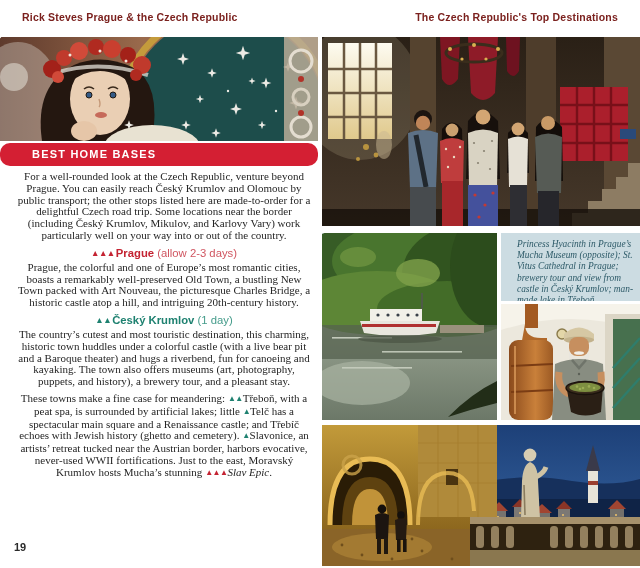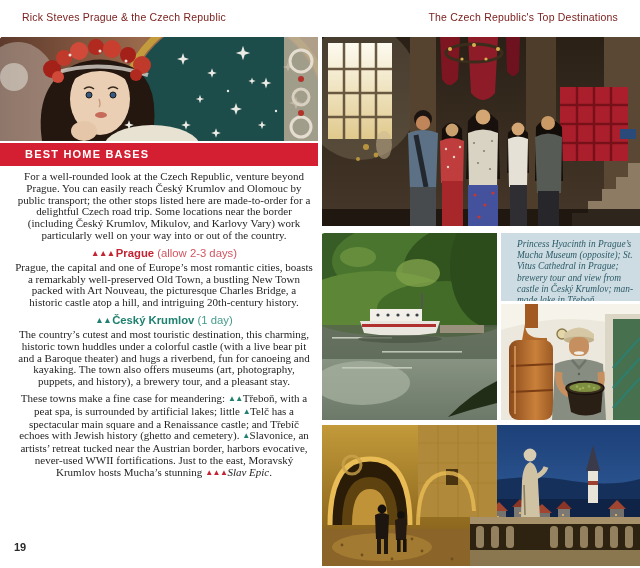--- a/index.html
+++ b/index.html
@@ -1,37 +1,37 @@
 <!DOCTYPE html>
 <html><head>
 <meta charset="utf-8">
 <style>
   html,body{margin:0;padding:0;background:#ffffff;}
   .page{position:relative;width:640px;height:568px;background:#fff;overflow:hidden;
         font-family:"Liberation Serif", serif;color:#252525;}
   
   .running-head{position:absolute;top:11px;font-family:"Liberation Sans",sans-serif;
-        font-weight:normal;font-size:10.5px;color:#7b211e;letter-spacing:0.2px;}
+        font-weight:bold;font-size:10.5px;color:#7b211e;letter-spacing:0.2px;}
   .rh-left{left:22px;} .rh-right{right:22px;}
   
   .imgbox{position:absolute;overflow:hidden;background:#888;}
   .imgbox svg{display:block;width:100%;height:100%;}
   #mucha-img{left:0;top:37px;width:318px;height:104px;}
   #cathedral-img{left:322px;top:37px;width:318px;height:189px;}
   #river-img{left:322px;top:233px;width:175px;height:187px;}
   #brewery-img{left:501px;top:304px;width:139px;height:116px;}
   #night-img{left:322px;top:425px;width:318px;height:141px;}
   
   .caption-box{position:absolute;left:501px;top:233px;width:145px;height:68px;
         background:#ccdce2;box-sizing:border-box;padding:6px 9px 0 16px;
         font-style:italic;font-size:9.4px;line-height:11.2px;color:#2d5a68;overflow:hidden;}
   
   .banner{position:absolute;left:0;top:143px;width:318px;height:23px;background:#d41f33;
         color:#fff;font-family:"Liberation Sans",sans-serif;font-weight:bold;font-size:11px;
-        letter-spacing:1.2px;line-height:23px;padding-left:25px;box-sizing:border-box;}
+        letter-spacing:1.2px;line-height:23px;padding-left:32px;box-sizing:border-box;border-radius:10px;}
   
   .text-col{position:absolute;left:14px;top:171px;width:300px;font-size:11px;line-height:11.8px;text-align:center;}
   .text-col p{margin:0 0 5px 0;}
   .sec-head{margin:3px 0 1px 0;font-family:"Liberation Sans",sans-serif;font-weight:bold;
         font-size:11.3px;line-height:13px;}
   .red-h{color:#c42332;} .teal-h{color:#1e8170;}
   .sec-head .days{font-weight:normal;}
   .red-h .days{color:#d05560;} .teal-h .days{color:#459c8b;}
   .tri{font-size:8.5px;letter-spacing:-0.5px;position:relative;top:-1px;margin-right:1px;}
   .tri-inline{font-size:8px;letter-spacing:-0.5px;position:relative;top:-1px;}
@@ -115,21 +115,21 @@
       <ellipse cx="152" cy="110" rx="48" ry="22" fill="#e8e2d2"></ellipse>
     </svg>
   </div>
 
   <div class="banner">BEST HOME BASES</div>
 
   <div class="text-col">
     <p>For a well-rounded look at the Czech Republic, venture beyond Prague. You can easily reach Český Krumlov and Olomouc by public transport; the other stops listed here are made-to-order for a delightful Czech road trip. Some locations near the border (including Český Krumlov, Mikulov, and Karlovy Vary) work particularly well on your way into or out of the country.</p>
 
     <h3 class="sec-head red-h"><span class="tri">▲▲▲</span><span>Prague</span><span class="days"> (allow 2-3 days)</span></h3>
-    <p>Prague, the capital and one of Europe’s most romantic cities, boasts a remarkably well-preserved Old Town, a bustling New Town packed with Art Nouveau, the picturesque Charles Bridge, a historic castle atop a hill, and intriguing 20th-century history.</p>
+    <p>Prague, the colorful and one of Europe’s most romantic cities, boasts a remarkably well-preserved Old Town, a bustling New Town packed with Art Nouveau, the picturesque Charles Bridge, a historic castle atop a hill, and intriguing 20th-century history.</p>
 
     <h3 class="sec-head teal-h"><span class="tri">▲▲</span><span>Český Krumlov</span><span class="days"> (1 day)</span></h3>
     <p>The country’s cutest and most touristic destination, this charming, historic town huddles under a colorful castle (with a live bear pit and a Baroque theater) and hugs a riverbend, fun for canoeing and kayaking. The town also offers museums (art, photography, puppets, and history), a brewery tour, and a pleasant stay.</p>
 
     <p><span>These towns make a fine case for meandering: </span><span class="tri-inline tri-teal">▲▲</span><span>Třeboň, with a peat spa, is surrounded by artificial lakes; little </span><span class="tri-inline tri-teal">▲</span><span>Telč has a spectacular main square and a Renaissance castle; and Třebíč echoes with Jewish history (ghetto and cemetery). </span><span class="tri-inline tri-teal">▲</span><span>Slavonice, an artists’ retreat tucked near the Austrian border, harbors evocative, never-used WWII fortifications. Just to the east, Moravský Krumlov hosts Mucha’s stunning </span><span class="tri-inline tri-red">▲▲▲</span><span class="ital">Slav Epic</span><span>.</span></p>
   </div>
 
   <div class="page-num">19</div>
 
   <div class="imgbox" id="cathedral-img">

